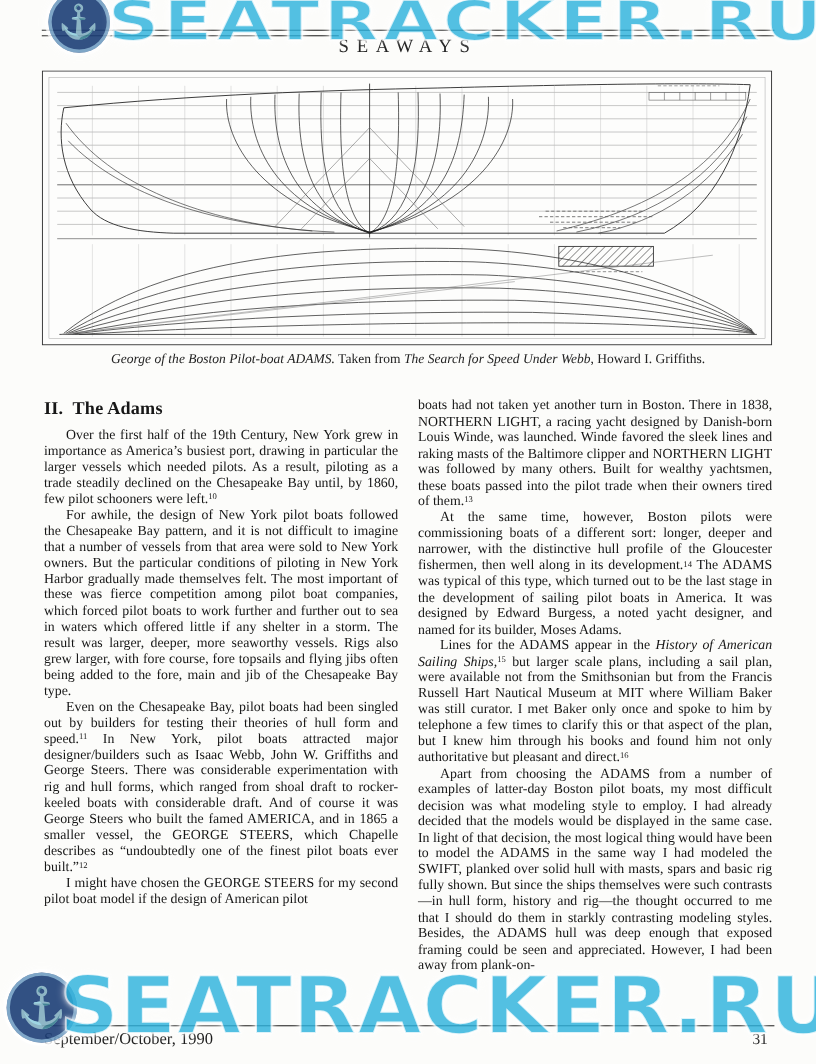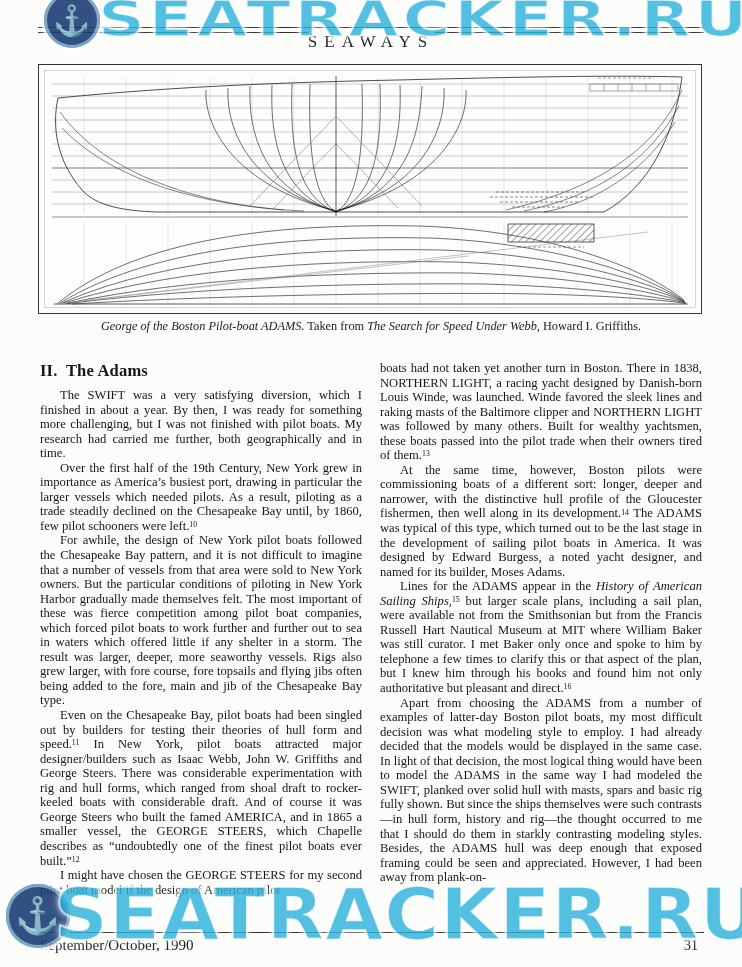--- a/index.html
+++ b/index.html
@@ -186,21 +186,20 @@
 </div>
 
 <div class="caption">
   <span><i>George of the Boston Pilot-boat ADAMS.</i><span>  Taken from </span><i>The Search for Speed Under Webb</i><span>, Howard I. Griffiths.</span></span>
 </div>
 
 <div class="article">
   <div class="col">
     <h2>II.  The Adams</h2>
     <div>
-        <p><span>The SWIFT was a very satisfying diversion, which I finished in about a year.  By then, I was ready for something more challenging, but I was not finished with pilot boats.  My research had carried me further, both geographically and in time.</span></p>
         <p><span>Over the first half of the 19th Century, New York grew in importance as America’s busiest port, drawing in particular the larger vessels which needed pilots.  As a result, piloting as a trade steadily declined on the Chesapeake Bay until, by 1860, few pilot schooners were left.</span><sup>10</sup></p>
         <p><span>For awhile, the design of New York pilot boats followed the Chesapeake Bay pattern, and it is not difficult to imagine that a number of vessels from that area were sold to New York owners.  But the particular conditions of piloting in New York  Harbor gradually made themselves felt.  The most important of these was fierce competition among pilot boat companies, which forced pilot boats to work further and further out to sea in waters which offered little if any shelter in a storm.  The result was larger, deeper, more seaworthy vessels.  Rigs also grew larger, with fore course, fore topsails and flying jibs often being added to the fore, main and jib of the Chesapeake Bay type.</span></p>
         <p><span>Even on the Chesapeake Bay, pilot boats had been singled out by builders for testing their theories of hull form and speed.</span><sup>11</sup><span> In New York, pilot boats attracted major designer/builders such as Isaac Webb, John W. Griffiths and George Steers.  There was considerable experimentation with rig and hull forms, which ranged from shoal draft to rocker-keeled boats with considerable draft.  And of course it was George Steers who built the famed AMERICA, and in 1865 a smaller vessel, the GEORGE STEERS, which Chapelle describes as “undoubtedly one of the finest pilot boats ever built.”</span><sup>12</sup></p>
         <p><span>I might have chosen the GEORGE STEERS for my second pilot boat model if the design of American pilot</span></p>
       </div>
   </div>
   <div class="col">
     <div>
         <p class="noindent"><span>boats had not taken yet another turn in Boston.  There in 1838, NORTHERN LIGHT, a racing yacht designed by Danish-born Louis Winde, was launched.  Winde favored the sleek lines and raking masts of the Baltimore clipper and NORTHERN LIGHT was followed by many others.  Built for wealthy yachtsmen, these boats passed into the pilot trade when their owners tired of them.</span><sup>13</sup></p>
         <p><span>At the same time, however, Boston pilots were commissioning boats of a different sort: longer, deeper and narrower, with the distinctive hull profile of the Gloucester fishermen, then well along in its development.</span><sup>14</sup><span>  The ADAMS was typical of this type, which turned out to be the last stage in the development of sailing pilot boats in America.  It was designed by Edward Burgess, a noted yacht designer, and named for its builder, Moses Adams.</span></p>

